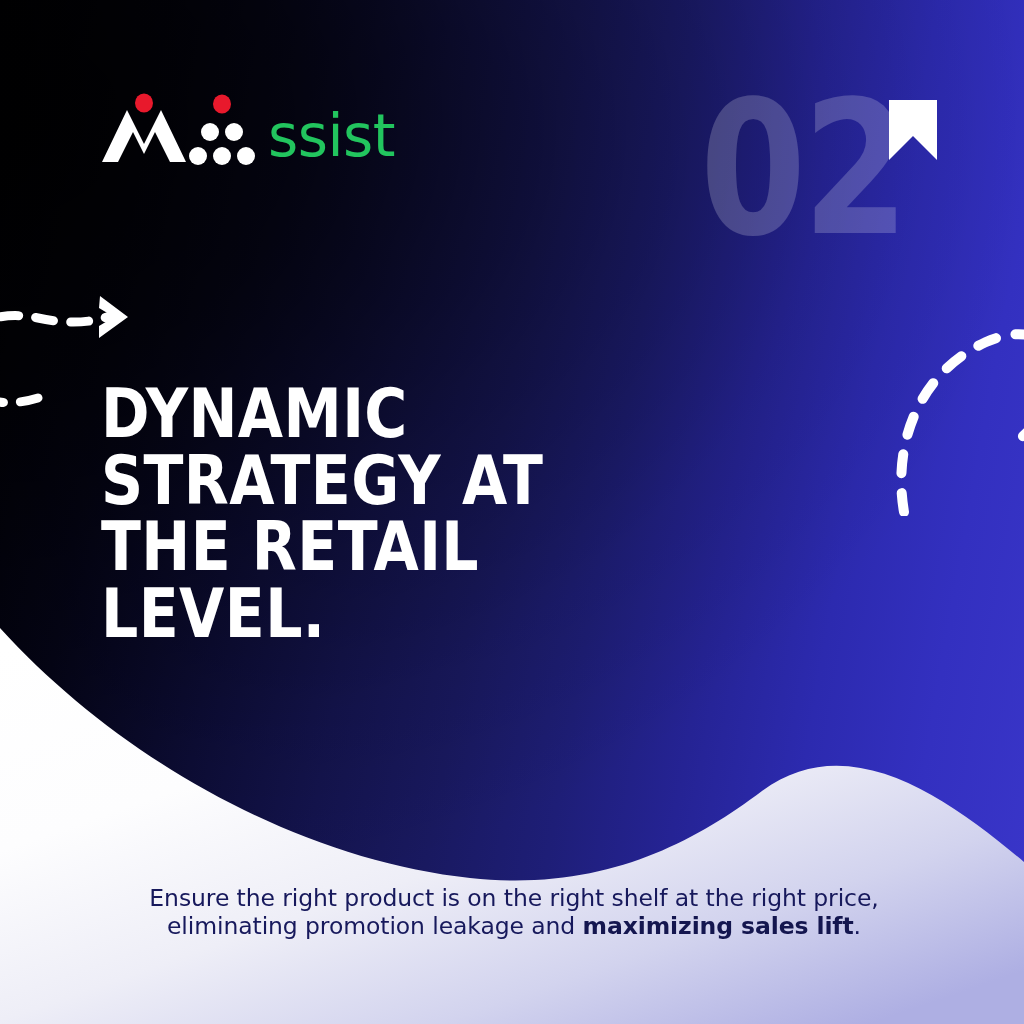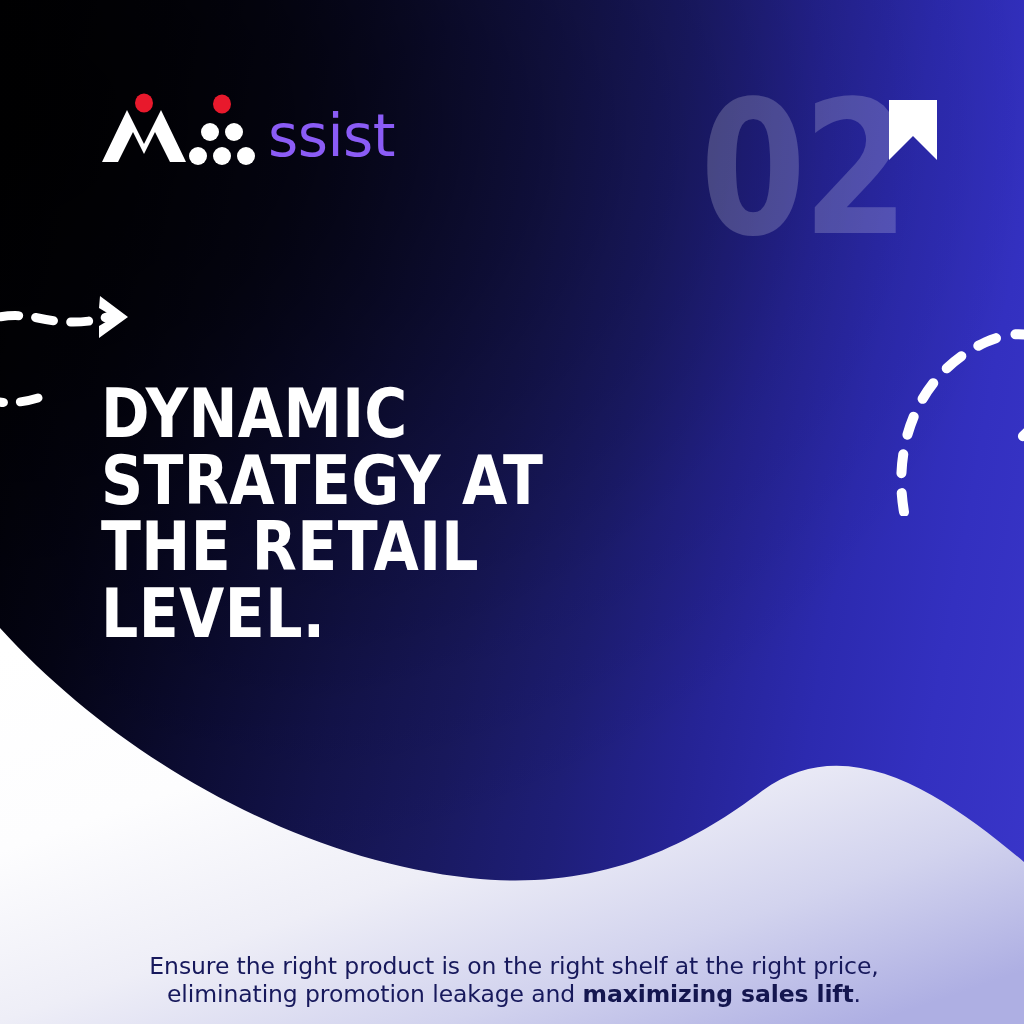--- a/index.html
+++ b/index.html
@@ -60,21 +60,21 @@
   .logo {
     position: absolute;
     left: 100px;
     top: 92px;
     display: flex;
     align-items: flex-end;
     height: 76px;
   }
   .logo-mark { display: block; }
   .logo-word {
-    color: #8b5cf6;
+    color: #22c55e;
     font-family: "DejaVu Sans", sans-serif;
     font-size: 58px;
     font-weight: 400;
     letter-spacing: -0.5px;
     line-height: 1;
     margin-left: 2px;
     margin-bottom: 3px;
   }
 
   
@@ -141,21 +141,21 @@
     font-size: 29.5px;
     font-weight: 400;
     line-height: 1.175;
     letter-spacing: -0.1px;
   }
 
   
   .caption {
     position: absolute;
     left: 140px;
-    top: 952px;
+    top: 884px;
     width: 748px;
     text-align: center;
     color: #17195c;
     font-family: "DejaVu Sans", sans-serif;
     font-size: 23.5px;
     font-weight: 400;
     line-height: 1.21;
     letter-spacing: -0.1px;
   }
   .caption b {

